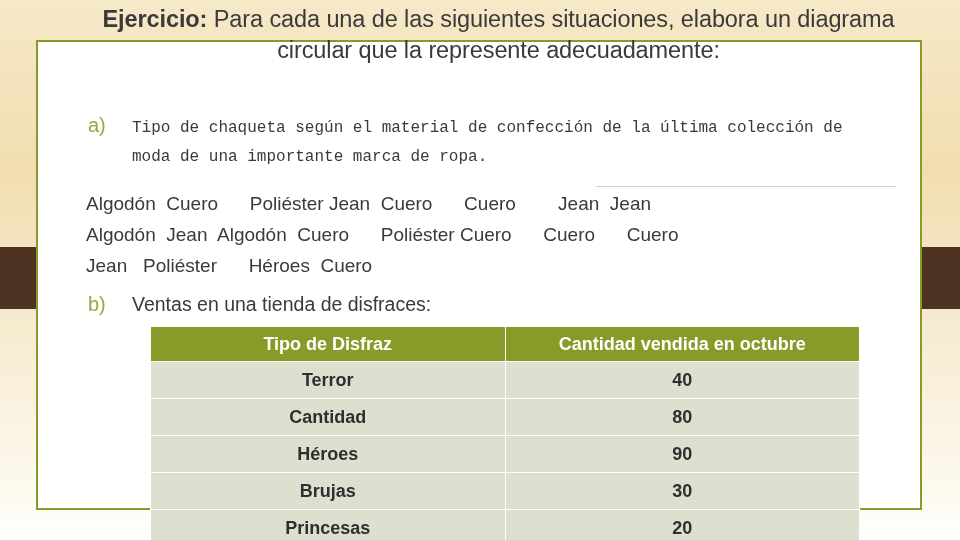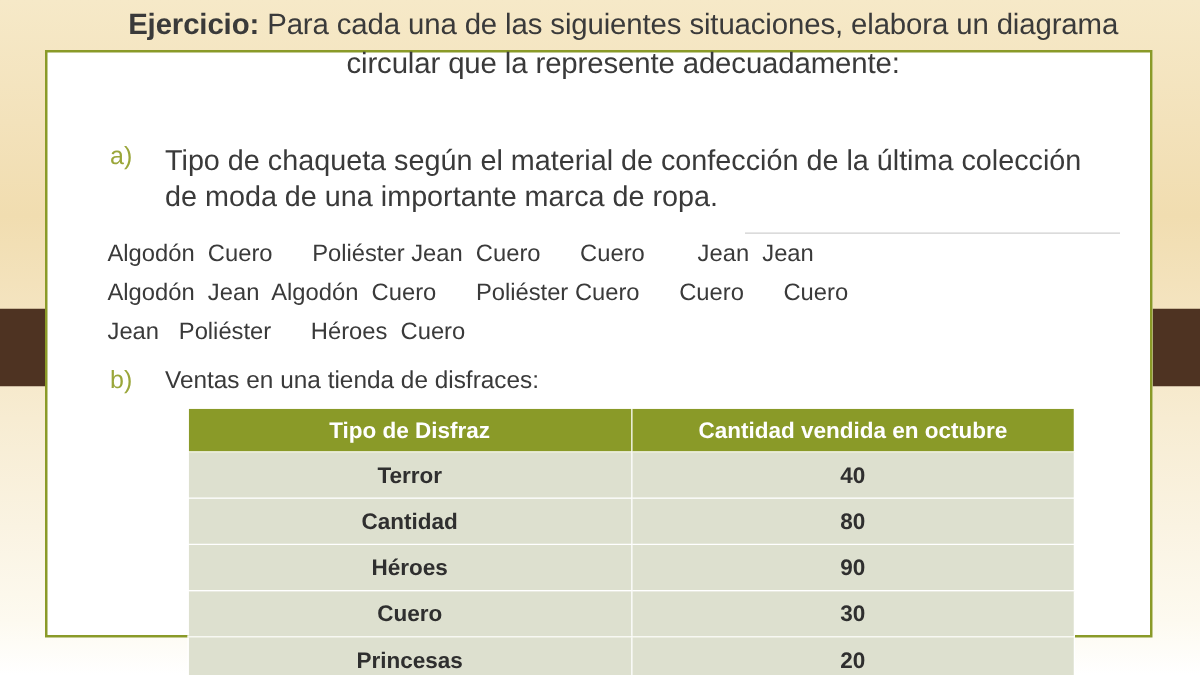--- a/index.html
+++ b/index.html
@@ -73,23 +73,24 @@
     left: 72px;
     top: 114px;
     font-size: 20px;
     color: #9aa63a;
   }
   .item-a-text {
     position: absolute;
     left: 116px;
     top: 114px;
     width: 740px;
-    font-size: 23px;
+    font-size: 16px;
     line-height: 29px;
     color: #3a3a3a;
+    font-family: Liberation Mono, monospace;
   }
 
   
   .data-block {
     position: absolute;
     left: 70px;
     top: 188px;
     width: 810px;
     font-size: 19px;
     line-height: 31px;
@@ -204,21 +205,21 @@
         </tr>
         <tr>
           <td>Cantidad</td>
           <td>80</td>
         </tr>
         <tr>
           <td>Héroes</td>
           <td>90</td>
         </tr>
         <tr>
-          <td>Cuero</td>
+          <td>Brujas</td>
           <td>30</td>
         </tr>
         <tr>
           <td>Princesas</td>
           <td>20</td>
         </tr>
       </tbody>
     </table>
 
   </div>

